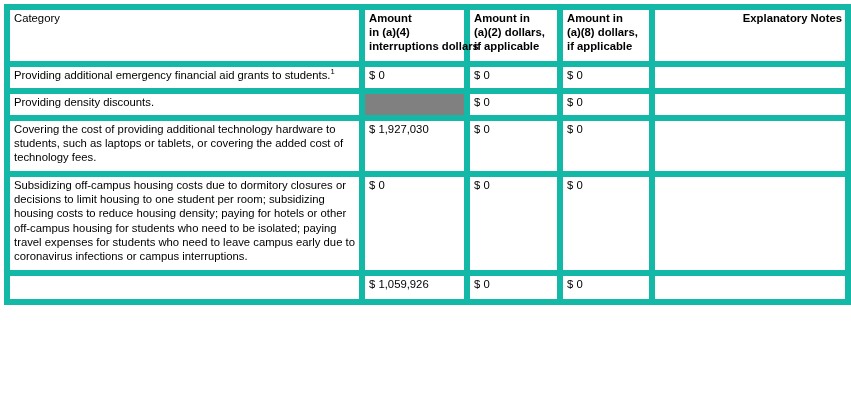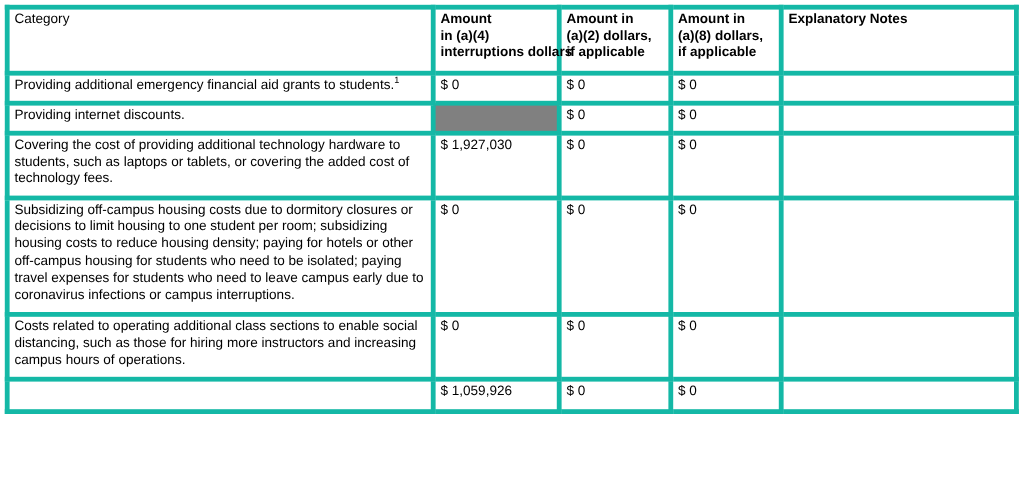--- a/index.html
+++ b/index.html
@@ -21,21 +21,21 @@
     box-sizing: border-box;
     padding: 4px 6px 6px 4px;
   }
   table.report {
     border-collapse: collapse;
     table-layout: fixed;
     width: 841px;
     border: 1px solid #000000;
   }
   table.report td, table.report th {
-    border: 4px solid #14b8a6;
+    border: 6px solid #14b8a6;
     padding: 1px 3px 2px 4px;
     vertical-align: top;
     font-size: 11.3px;
     line-height: 14.2px;
     font-weight: normal;
     text-align: left;
   }
   
   col.c-category   { width: 355px; }
   col.c-a1         { width: 105px; }
@@ -50,20 +50,21 @@
     height: 48px;
   }
   thead th.hdr-category {
     font-weight: normal;
   }
   thead th.hdr-amount {
     font-weight: bold;
   }
   thead th.hdr-notes {
     font-weight: bold;
+    text-align: right;
   }
   .hdr-line { display: block; white-space: nowrap; }
 
   td.cat { }
   td.money { white-space: nowrap; padding-left: 5px; }
   td.notes { }
   td.blocked {
     background: #808080;
     border-color: #000000;
   }
@@ -121,47 +122,40 @@
     </thead>
     <tbody id="table-body">
         <tr class="r1">
           <td class="cat"><span>Providing additional emergency financial aid grants to students.</span><sup>1</sup></td>
           <td class="money">$ 0</td>
           <td class="money">$ 0</td>
           <td class="money">$ 0</td>
           <td class="notes"></td>
         </tr>
         <tr class="r3">
-          <td class="cat"><span>Providing internet discounts.</span></td>
+          <td class="cat"><span>Providing density discounts.</span></td>
           <td class="money blocked"></td>
           <td class="money">$ 0</td>
           <td class="money">$ 0</td>
           <td class="notes"></td>
         </tr>
         <tr class="r4">
           <td class="cat"><span>Covering the cost of providing additional technology hardware to students, such as laptops or tablets, or covering the added cost of technology fees.</span></td>
           <td class="money">$ 1,927,030</td>
           <td class="money">$ 0</td>
           <td class="money">$ 0</td>
           <td class="notes"></td>
         </tr>
         <tr class="r6">
           <td class="cat"><span>Subsidizing off-campus housing costs due to dormitory closures or decisions to limit housing to one student per room; subsidizing housing costs to reduce housing density; paying for hotels or other off-campus housing for students who need to be isolated; paying travel expenses for students who need to leave campus early due to coronavirus infections or campus interruptions.</span></td>
           <td class="money">$ 0</td>
           <td class="money">$ 0</td>
           <td class="money">$ 0</td>
           <td class="notes"></td>
         </tr>
-        <tr class="r8">
-          <td class="cat"><span>Costs related to operating additional class sections to enable social distancing, such as those for hiring more instructors and increasing campus hours of operations.</span></td>
-          <td class="money">$ 0</td>
-          <td class="money">$ 0</td>
-          <td class="money">$ 0</td>
-          <td class="notes"></td>
-        </tr>
         <tr class="r9">
           <td class="cat"></td>
           <td class="money">$ 1,059,926</td>
           <td class="money">$ 0</td>
           <td class="money">$ 0</td>
           <td class="notes"></td>
         </tr>
       </tbody>
   </table>
 </div>

